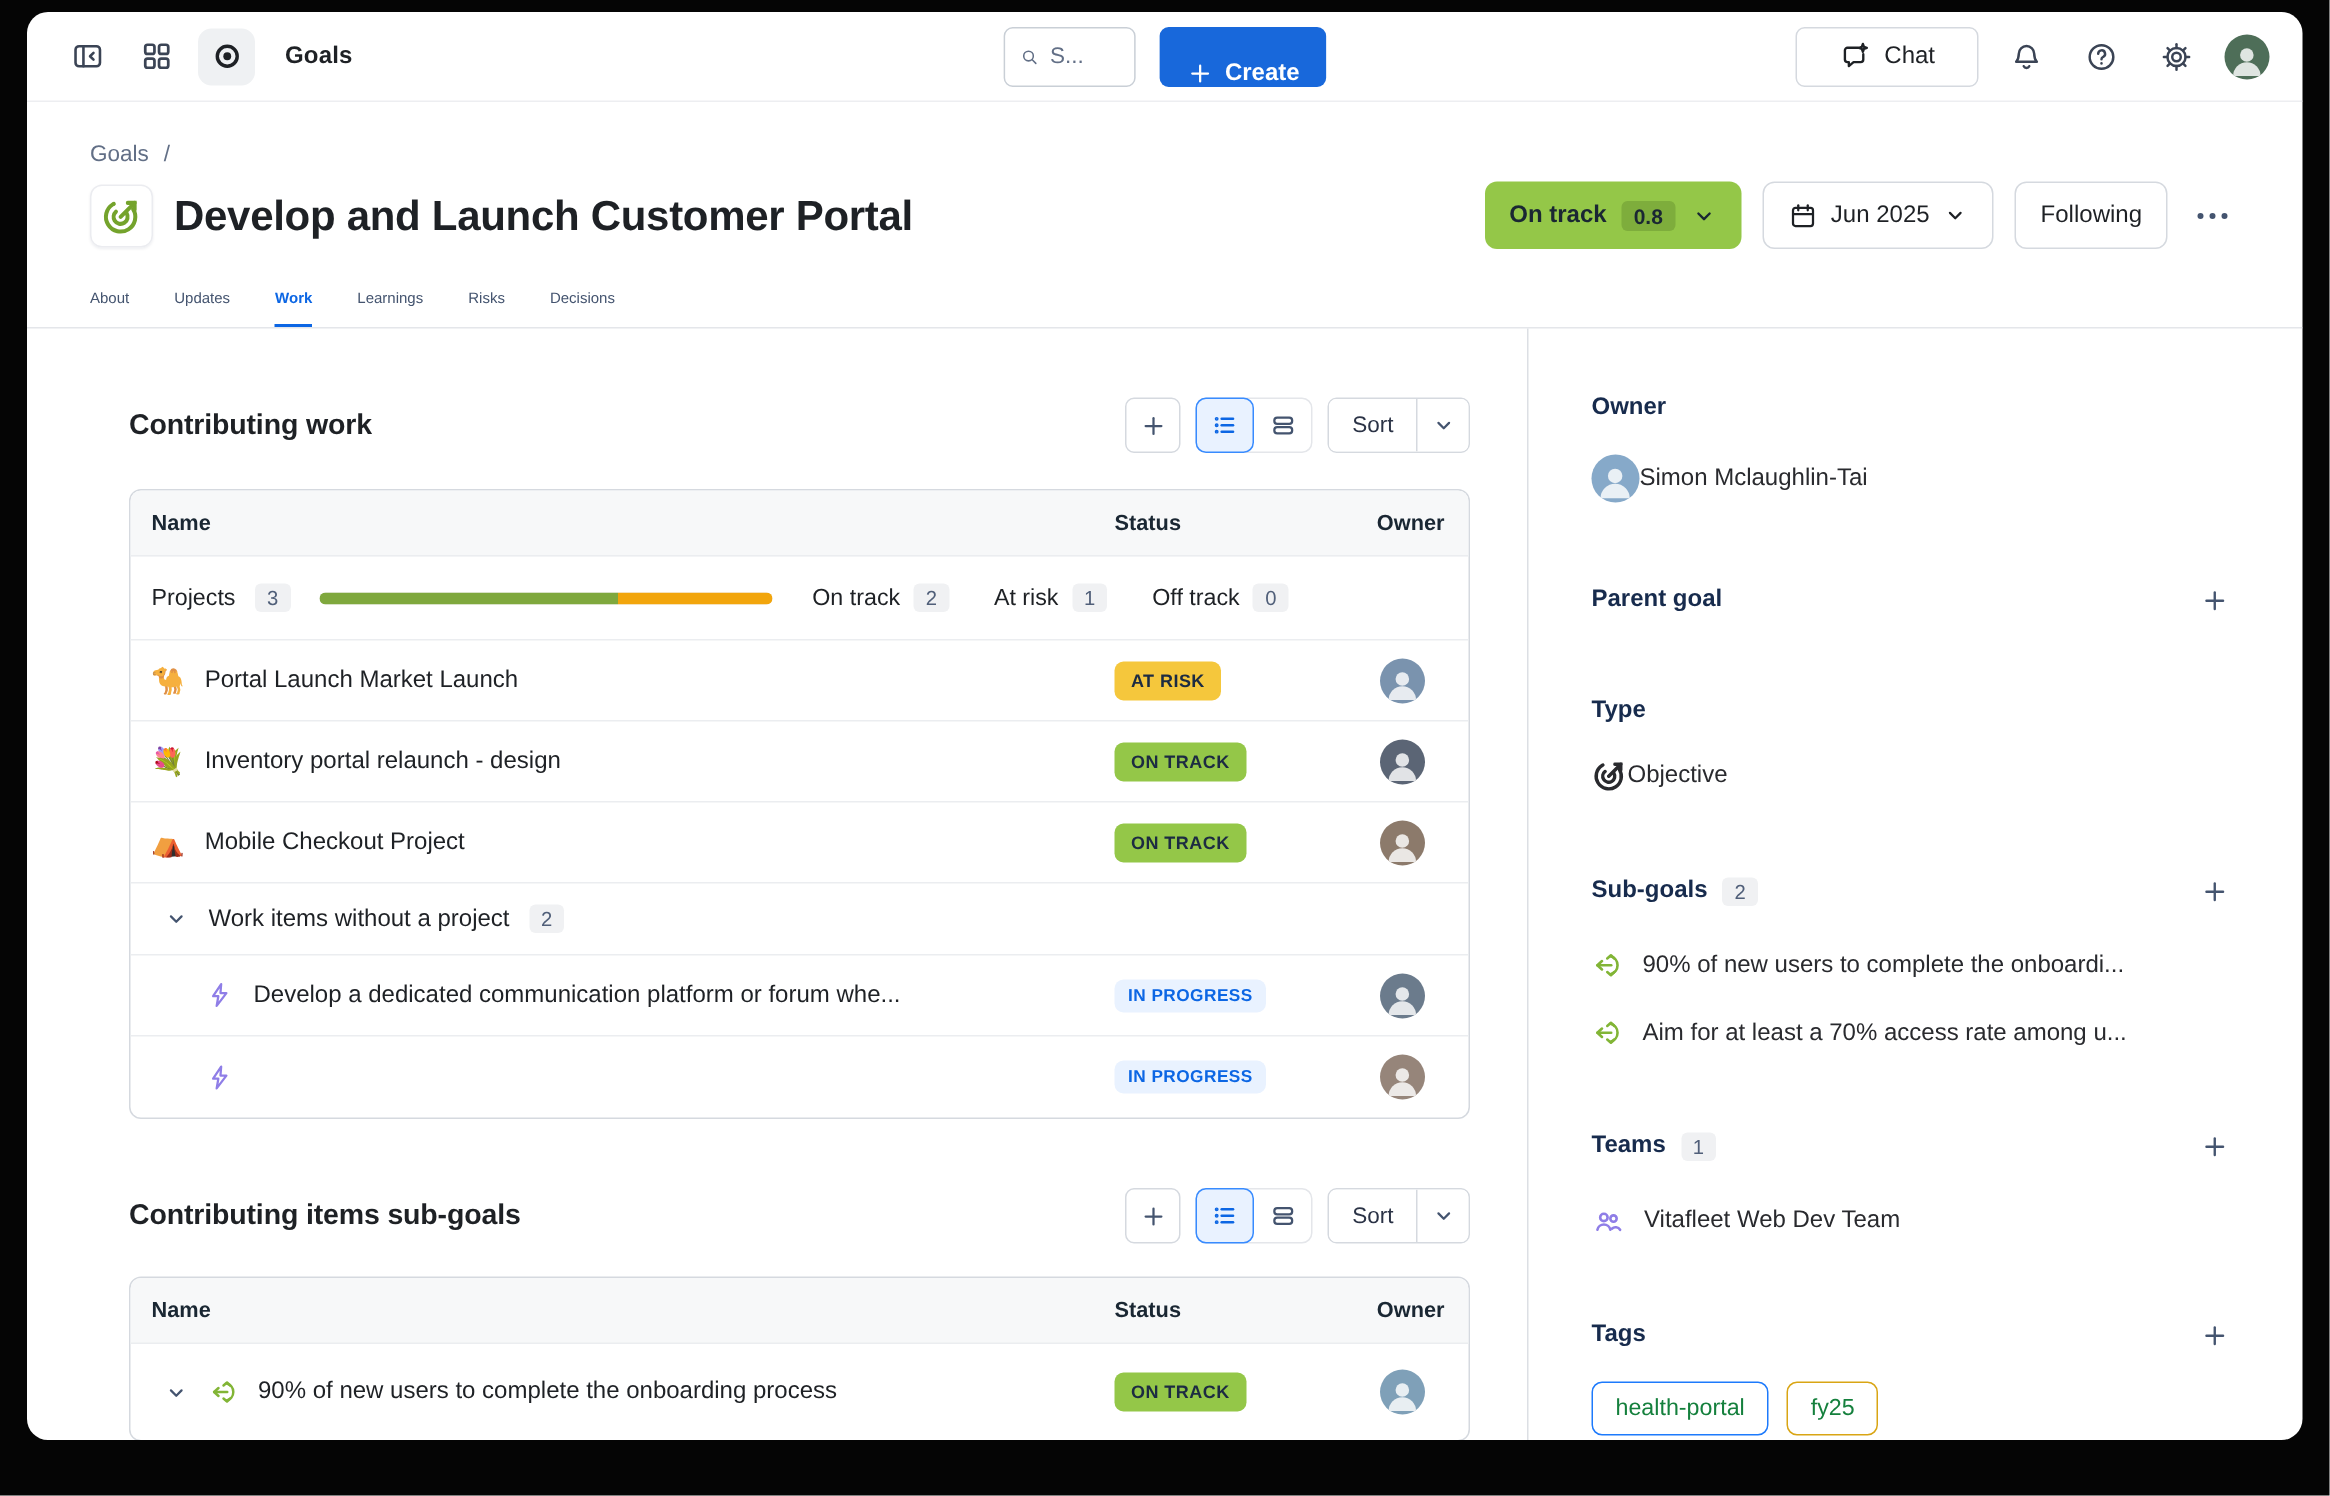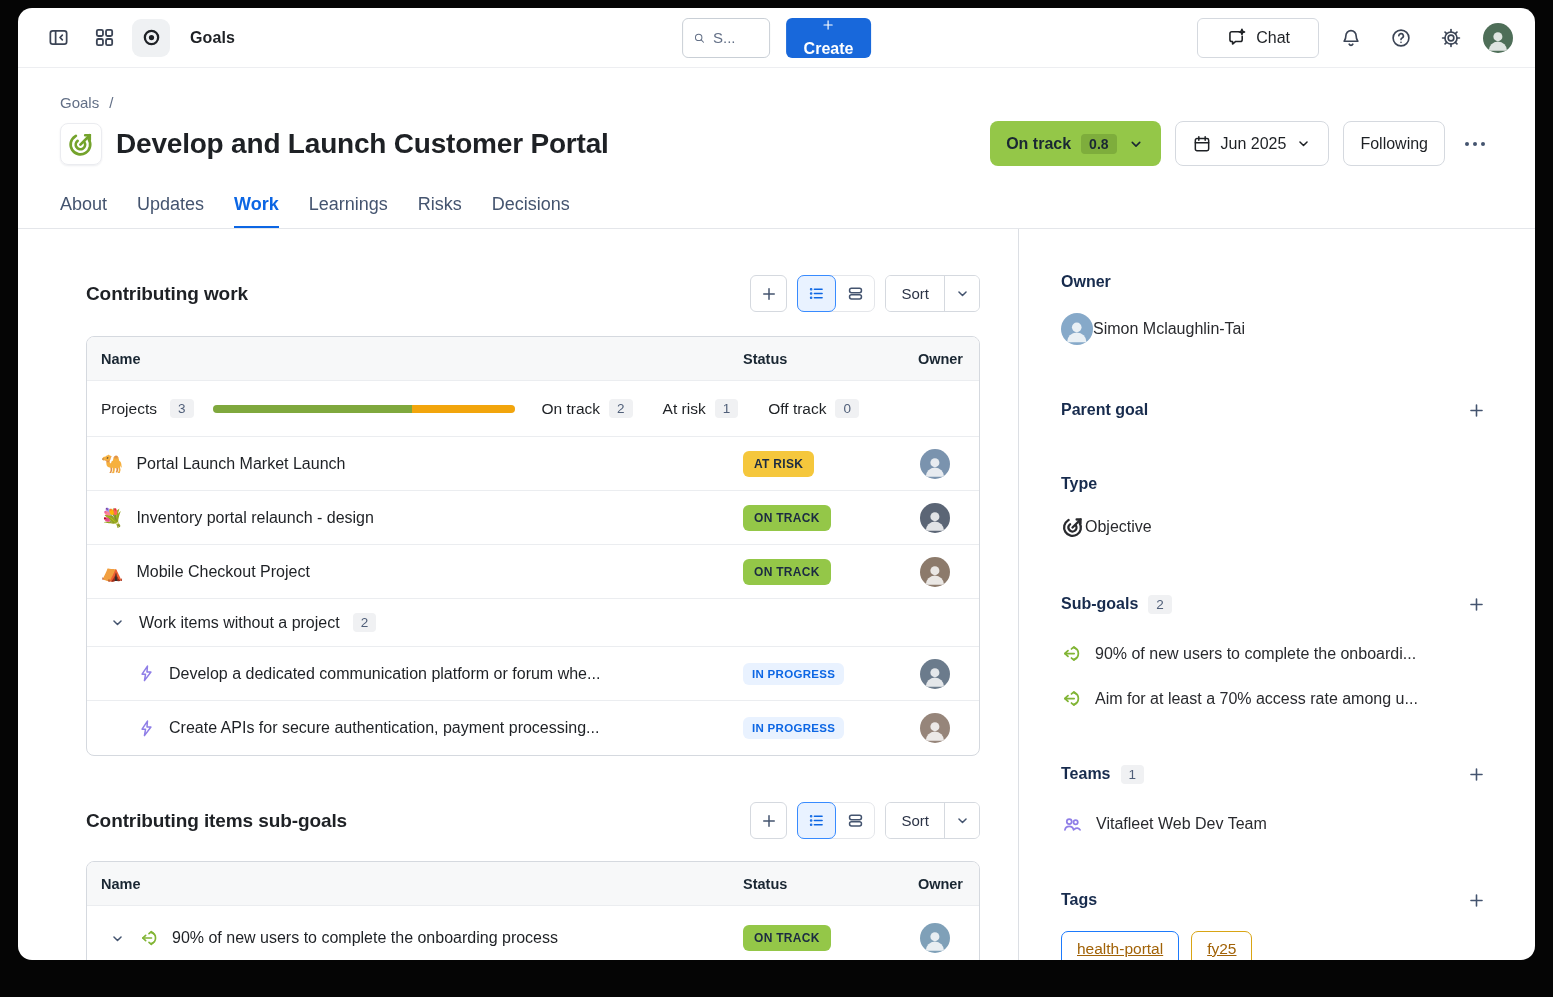--- a/index.html
+++ b/index.html
@@ -40,23 +40,23 @@
   .search-box {
     display:flex; align-items:center; gap:8px; width:88px; height:40px;
     border:1px solid #C9CFD6; border-radius:6px; padding:0 10px; color:#626F86;
   }
   .search-box input {
     border:none; outline:none; width:100%; font-size:15px; font-family:inherit;
     color:#1E2125; background:transparent;
   }
   .search-box input::placeholder { color:#626F86; }
   .create-btn {
-    display:flex; align-items:center; gap:8px; height:40px; padding:0 18px;
+    display:flex; align-items:flex-end; gap:8px; height:40px; padding:0 18px;
     background:#1868DB; color:#fff; border:none; border-radius:6px;
-    font-size:16px; font-weight:600; font-family:inherit; cursor:pointer;flex-direction:column;
+    font-size:16px; font-weight:600; font-family:inherit; cursor:pointer;
   }
   .topbar-right { margin-left:auto; display:flex; align-items:center; gap:14px; }
   .chat-btn {
     display:flex; align-items:center; gap:9px; height:40px; padding:0 28px;
     border:1px solid #D5D9DF; border-radius:6px; background:#fff;
     font-size:16px; font-weight:500; color:#1E2125; font-family:inherit; cursor:pointer;
   }
 
   .avatar {
     width:30px; height:30px; border-radius:50%; overflow:hidden; flex:none;
@@ -89,21 +89,21 @@
   .outline-btn {
     display:flex; align-items:center; gap:9px; height:45px; padding:0 16px;
     background:#fff; border:1px solid #D5D9DF; border-radius:8px; cursor:pointer;
     font-size:16px; font-weight:500; color:#1E2125; font-family:inherit;
   }
   .more-btn { border:none; background:transparent; display:flex; gap:4px; padding:10px 6px; cursor:pointer; }
   .more-btn i { width:4px; height:4px; border-radius:50%; background:#44546F; }
 
   .tabs { display:flex; gap:30px; margin-top:28px; }
   .tab {
-    font-size:18px; color:#44546F; padding-bottom:11px; cursor:pointer;
+    font-size:10px; color:#44546F; padding-bottom:11px; cursor:pointer;
     border-bottom:2.5px solid transparent;
   }
   .tab--active { color:#0C66E4; font-weight:600; border-bottom-color:#0C66E4; }
 
   
   .content { flex:1; display:flex; min-height:0;margin-left:16px; }
   .main { width:985px; flex:none; padding:46px 38px 0 52px; border-right:1px solid #DCDFE4; overflow:hidden; }
   .side { flex:1; padding:44px 44px 0 42px; overflow:hidden; }
 
   .section-head { display:flex; align-items:center; justify-content:space-between; }
@@ -161,21 +161,21 @@
   .side-section { margin-bottom:50px; }
   .side-head { display:flex; align-items:center; gap:10px; }
   .side-head h3 { font-size:16px; font-weight:700; color:#172B4D; }
   .side-add { margin-left:auto; border:none; background:transparent; color:#44546F; cursor:pointer; width:30px; height:30px; display:flex; align-items:center; justify-content:center; border-radius:4px; }
   .side-row { display:flex; align-items:center; gap:0; margin-top:22px; font-size:16px; color:#292A2E; }
   .side-row .txt { white-space:nowrap; overflow:hidden; text-overflow:ellipsis; }
   .side-item { display:flex; align-items:center; gap:13px; margin-top:24px; font-size:16px; color:#292A2E; cursor:pointer; }
   .tags-row { display:flex; gap:12px; margin-top:16px; }
   .tag-chip {
     border:1.5px solid #1D7AFC; border-radius:7px; padding:8px 15px;
-    font-size:15.5px; color:#a16207; background:#fff; cursor:pointer; white-space:nowrap;text-decoration:underline;
+    font-size:15.5px; color:#15803d; background:#fff; cursor:pointer; white-space:nowrap;
   }
 </style>
 </head>
 <body>
 
 <svg width="0" height="0" style="position:absolute">
   <defs>
     <symbol id="i-collapse" viewBox="0 0 24 24">
         <g fill="none" stroke="currentColor" stroke-width="1.8" stroke-linecap="round" stroke-linejoin="round">
           <rect x="3.5" y="5" width="17" height="14" rx="2.5"></rect>
@@ -547,21 +547,20 @@
                   <use href="#i-person"></use>
                 </svg>
               </span>
             </div>
         </div>
         <div class="trow data-row">
           <div class="cell name-cell child-indent">
             <svg class="ic" width="19" height="19" style="color:#8F7EE7">
                 <use href="#i-bolt"></use>
               </svg>
-            <span class="txt">Create APIs for secure authentication, payment processing...</span>
           </div>
           <div class="cell"><span class="badge badge--blue">IN PROGRESS</span></div>
           <div class="cell owner-cell">
               <span class="avatar" style="--bg:#96857A">
                 <svg viewBox="0 0 24 24">
                   <use href="#i-person"></use>
                 </svg>
               </span>
             </div>
         </div>

